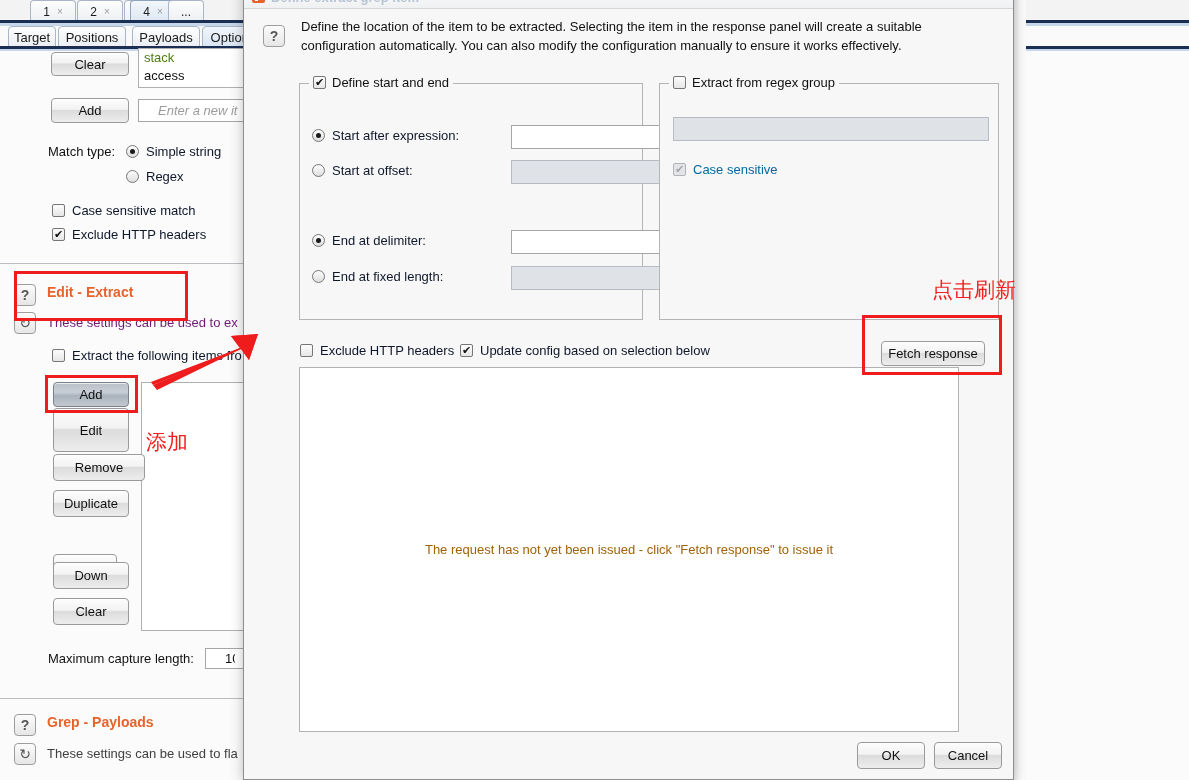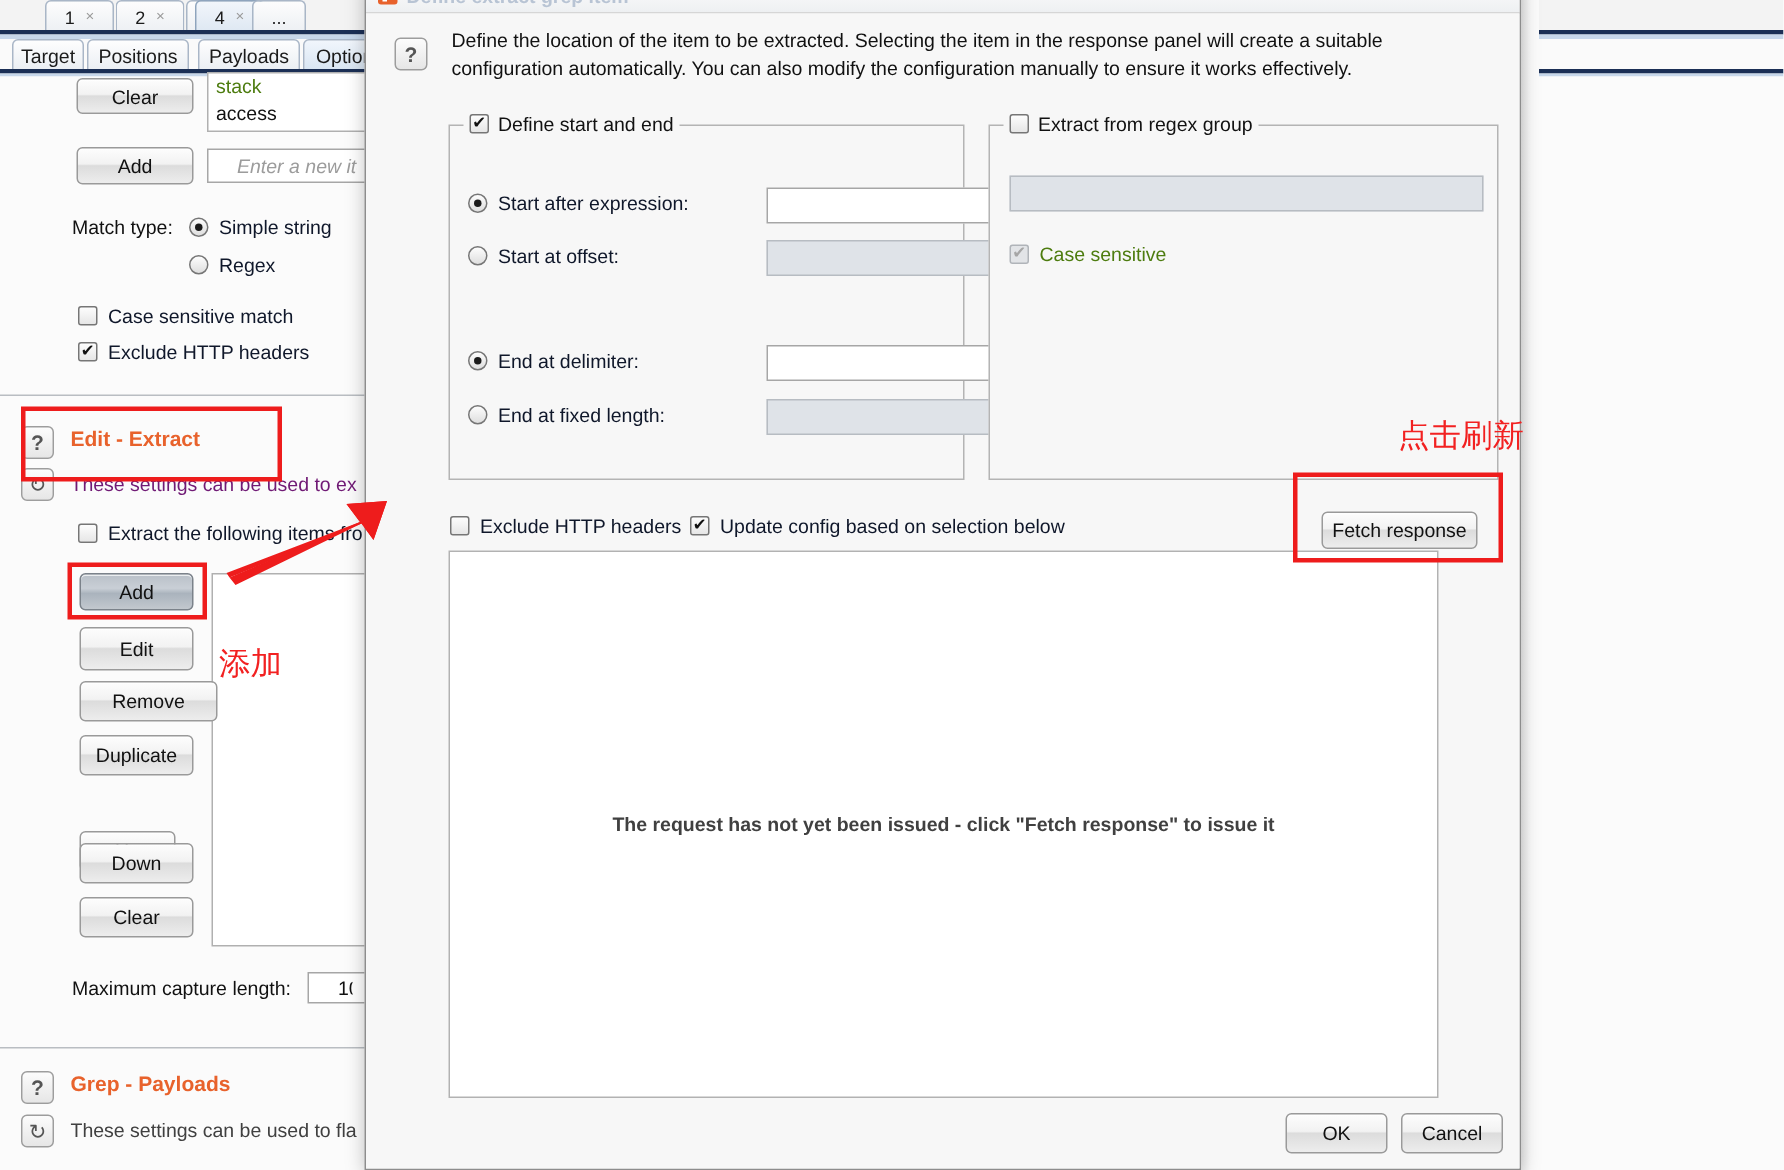--- a/index.html
+++ b/index.html
@@ -208,21 +208,21 @@
   }
 
   .row { position: absolute; display: flex; align-items: center; gap: 7px; }
 
   .resp-area {
     position: absolute; left: 55px; top: 358px;
     width: 660px; height: 365px;
     background: #fff; border: 1px solid #b2b2b2;
     display: flex; align-items: center; justify-content: center;
   }
-  .resp-msg { font-size: 13px; color: #404040; font-weight: bold; }
+  .resp-msg { font-size: 13px; color: #a16207; }
 
   
   .redbox {
     position: absolute; border: 3px solid #ee1c1c; z-index: 90;
   }
   .redtext {
     position: absolute; color: #f22121; z-index: 90;
     font-family: "DejaVu Sans", sans-serif;
     font-size: 21px; font-weight: normal; white-space: nowrap;
   }
@@ -325,21 +325,21 @@
     <div class="row" style="left:52px;top:348px;">
       <span class="cbx"></span>
       <span class="lbl-txt" style="white-space:nowrap;">Extract the following items fro</span>
     </div>
 
     <div style="position:absolute;left:141px;top:382px;width:105px;height:249px;background:#fff;border:1px solid #b0b0b0;"></div>
 
     <div class="btn pressed" style="position:absolute;left:53px;top:382px;width:76px;height:25px;">
       <span>Add</span>
     </div>
-    <div class="btn" style="position:absolute;left:53px;top:418px;width:76px;height:29px;">
+    <div class="btn" style="position:absolute;left:53px;top:408px;width:76px;height:44px;">
       <span>Edit</span>
     </div>
     <div class="btn" style="position:absolute;left:53px;top:454px;width:92px;height:27px;">
       <span>Remove</span>
     </div>
     <div class="btn" style="position:absolute;left:53px;top:490px;width:76px;height:27px;">
       <span>Duplicate</span>
     </div>
     <div class="btn" style="position:absolute;left:53px;top:526px;width:64px;height:27px;margin-top:28px;">
       <span>Up</span>
@@ -417,21 +417,21 @@
       <div class="group" style="left:415px;top:74px;width:340px;height:237px;">
         <div class="group-legend">
           <span class="cbx"></span>
           <span>Extract from regex group</span>
         </div>
 
         <input class="inputbox disabled" style="position: absolute; left: 13px; top: 33px; width: 316px; height: 24px;" disabled="" value="">
 
         <div class="row" style="left:13px;top:78px;">
           <span class="cbx dis checked"></span>
-          <span class="lbl-txt" style="color:#4d7c0f;">Case sensitive</span>
+          <span class="lbl-txt" style="color:#0369a1;">Case sensitive</span>
         </div>
       </div>
 
       <div class="row" style="left:56px;top:334px;">
         <span class="cbx"></span>
         <span class="lbl-txt">Exclude HTTP headers</span>
       </div>
       <div class="row" style="left:216px;top:334px;">
         <span class="cbx checked"></span>
         <span class="lbl-txt">Update config based on selection below</span>

